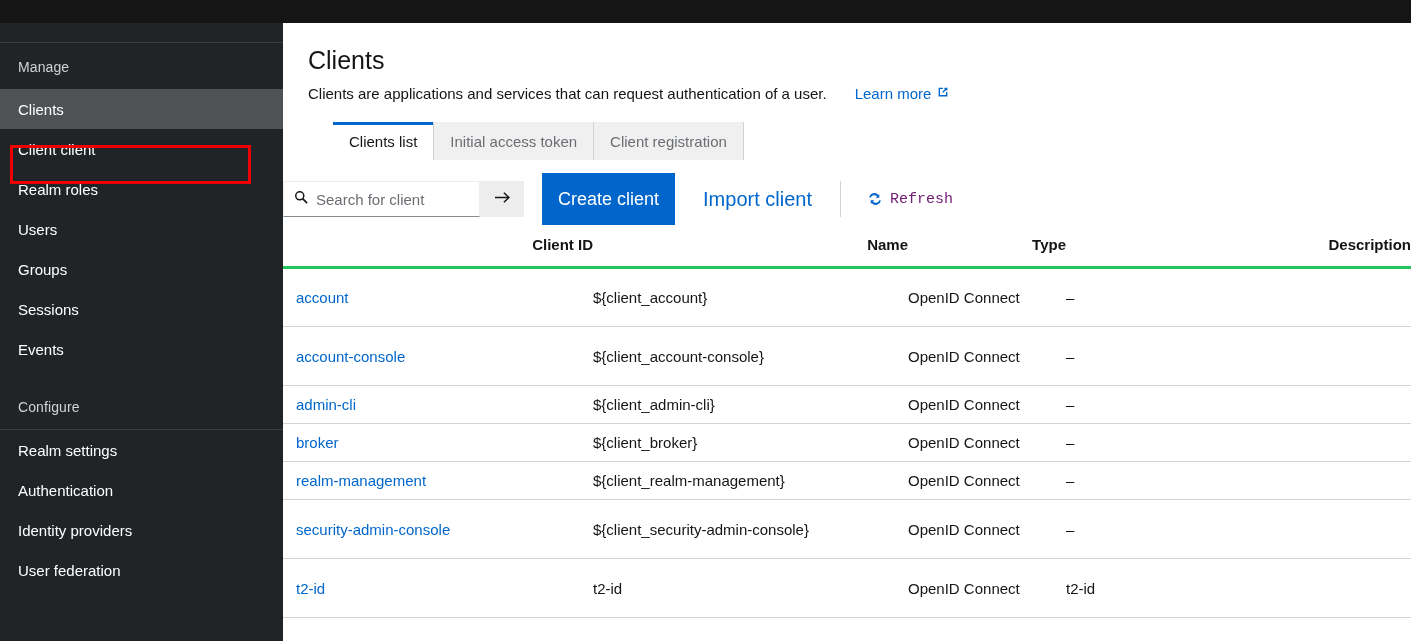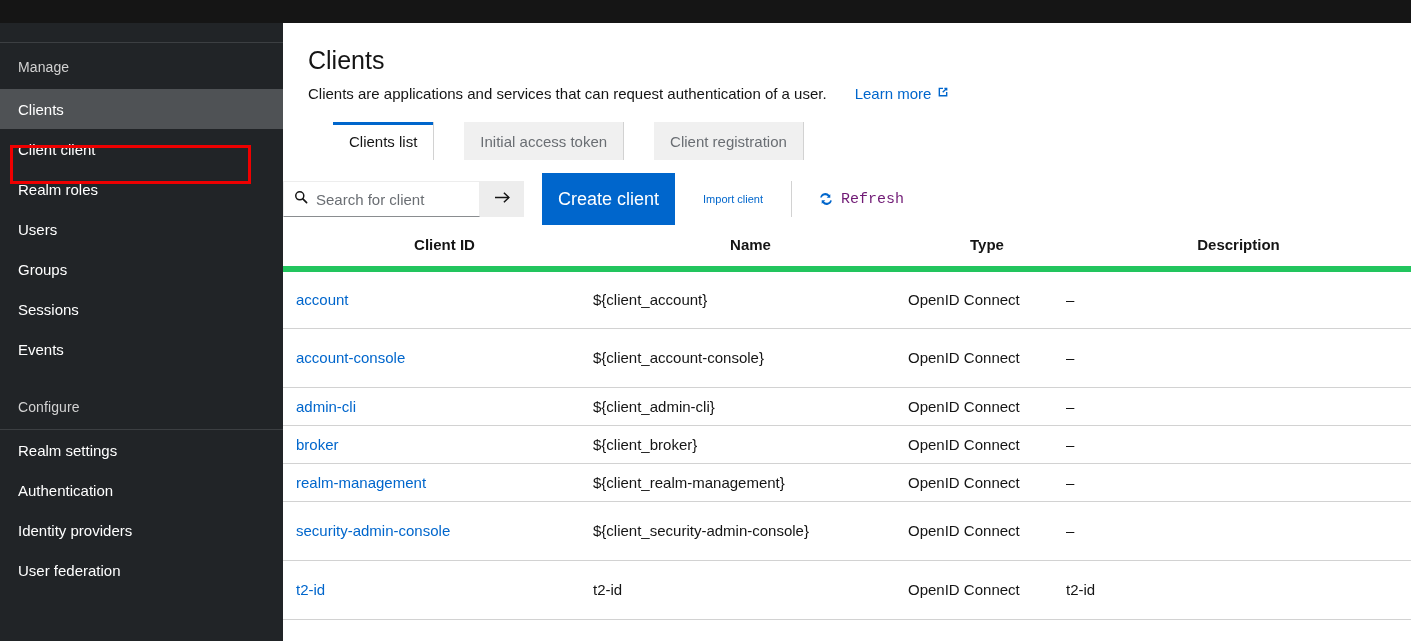--- a/index.html
+++ b/index.html
@@ -107,21 +107,20 @@
   .ext-icon { margin-left: 5px; display: inline-block; }
 
   
   #tabs {
     margin-top: 20px;
     margin-left: 50px;
     display: flex;
     align-items: flex-start;
     height: 38px;
     position: relative;
-    gap: 30px;
   }
   .tab {
     height: 38px;
     background: #f0f0f0;
     display: flex; align-items: center;
     padding: 0 16px;
     font-size: 15px;
     color: #6a6e73;
     cursor: pointer;
     border-right: 1px solid #d2d2d2;
@@ -189,21 +188,21 @@
     font-size: 18px;
     cursor: pointer;
     font-family: "Liberation Sans", sans-serif;
   }
   #import-client-btn {
     margin-left: 18px;
     height: 36px;
     background: transparent;
     border: none;
     color: #06c;
-    font-size: 11px;
+    font-size: 20px;
     padding: 0 10px;
     cursor: pointer;
     font-family: "Liberation Sans", sans-serif;
   }
   #toolbar-divider {
     width: 1px; height: 36px;
     background: #d2d2d2;
     margin-left: 18px;
   }
   #refresh-btn {
@@ -221,26 +220,26 @@
   #refresh-btn .ricon { margin-right: 7px; display: inline-flex; }
 
   
   #clients-table {
     margin-top: 16px;
     width: 1128px;
     border-collapse: collapse;
     table-layout: fixed;
   }
   #clients-table th {
-    text-align: center;
+    text-align: right;
     font-size: 15px;
     font-weight: bold;
     color: #151515;
     padding: 0 0 13px 0;
-    border-bottom: 6px solid #22c55e;
+    border-bottom: 3px solid #22c55e;
   }
   #clients-table td {
     font-size: 15px;
     color: #151515;
     border-bottom: 1px solid #d2d2d2;
     vertical-align: middle;
   }
   #clients-table .c-id    { width: 310px; padding-left: 13px; }
   #clients-table .c-name  { width: 315px; }
   #clients-table .c-type  { width: 158px; }

